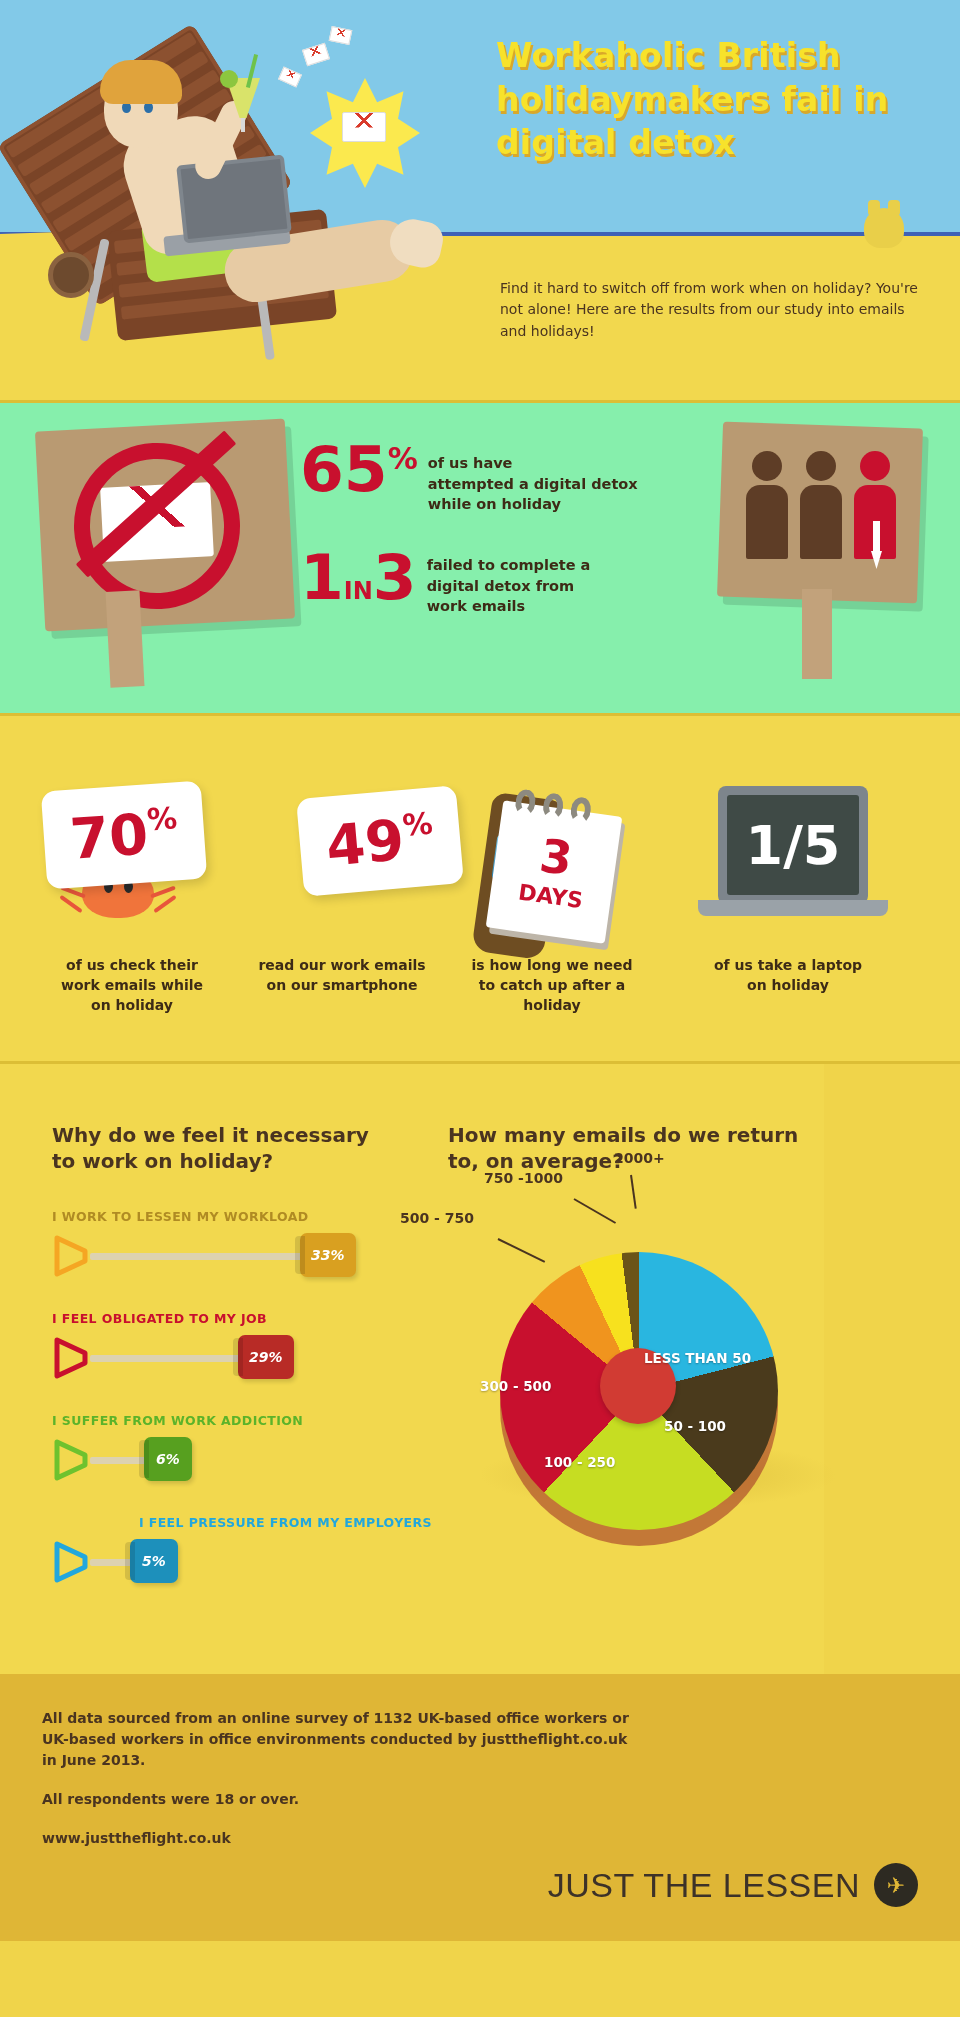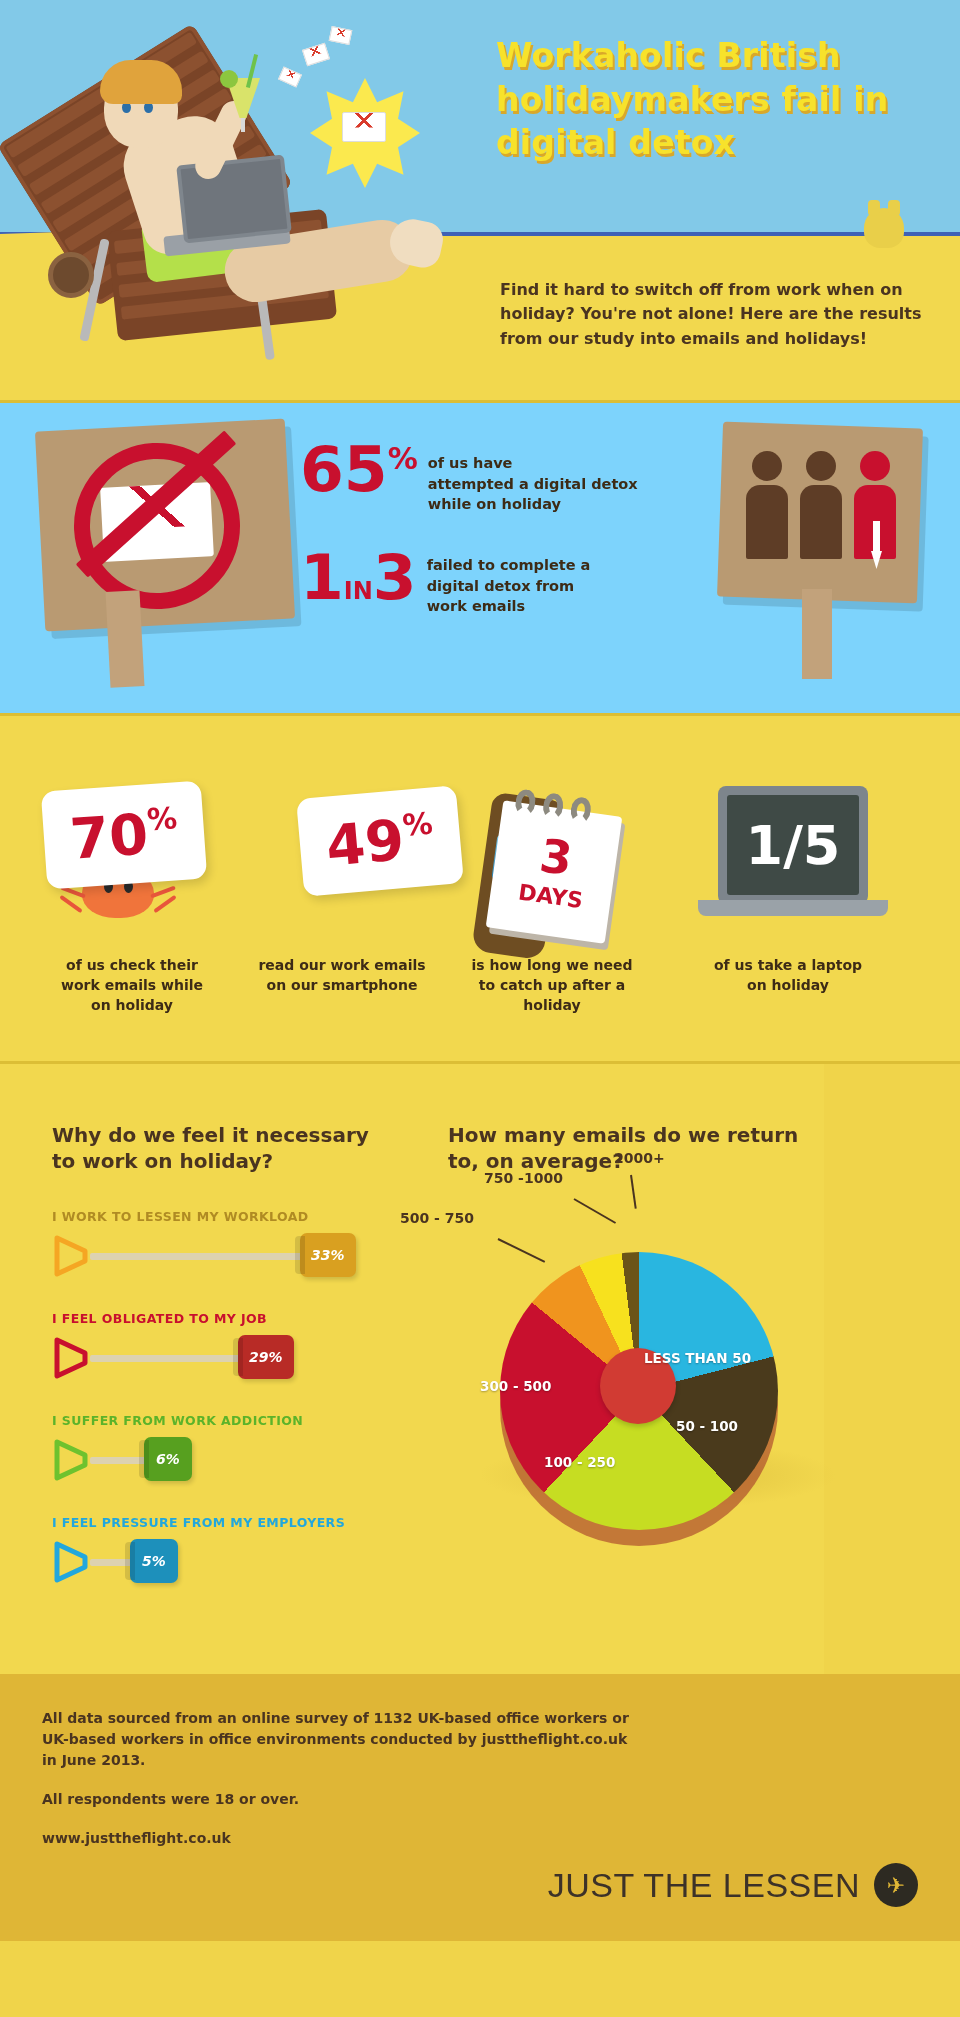--- a/index.html
+++ b/index.html
@@ -28,21 +28,21 @@
   .hero-title {
     position: absolute; left: 496px; top: 34px; width: 450px;
     font-family: "DejaVu Sans", sans-serif;
     font-size: 33px; font-weight: bold; line-height: 1.32;
     color: #f7e22b;
     text-shadow: 2px 3px 0 #d9a82a;
     letter-spacing: 0.2px;
   }
   .hero-intro {
     position: absolute; left: 500px; top: 278px; width: 432px;
-    font-size: 16px; font-weight: bold; line-height: 1.52; color: #4a3420;
+    font-size: 14px; font-weight: normal; line-height: 1.52; color: #4a3420;
   }
 
   
   .chair-wrap { position: absolute; left: 12px; top: 24px; width: 460px; height: 330px; }
   .chair-frame {
     position: absolute; left: 18px; top: 46px; width: 230px; height: 190px;
     background: #7a4427; border-radius: 8px; transform: rotate(-32deg);
     box-shadow: inset 0 0 0 4px #8d5130;
   }
   .chair-slats { position: absolute; inset: 6px; }
@@ -132,21 +132,21 @@
   .dog {
     position: absolute; right: 56px; top: 208px; width: 40px; height: 40px;
     background: #e9cf49; border-radius: 50% 50% 40% 40%;
   }
   .dog i { position: absolute; top:-8px; width:12px; height:16px; background:#e9cf49; border-radius:4px;}
 
   
   .divider { width: 960px; height: 3px; background: #dcbe35; }
 
   
-  .sec2 { position: relative; width: 960px; height: 310px; background: #7dd3fc; }
+  .sec2 { position: relative; width: 960px; height: 310px; background: #86efac; }
   .sign-left { position: absolute; left: 40px; top: 22px; width: 250px; height: 200px; }
   .sign-board {
     position: absolute; inset: 0; background: #b99a72; border-radius: 4px;
     transform: rotate(-3deg);
     box-shadow: 6px 8px 0 rgba(0,0,0,0.12);
   }
   .sign-post {
     position: absolute; left: 108px; top: 188px; width: 34px; height: 96px;
     background: #c2a27b; transform: rotate(-3deg);
   }
@@ -535,21 +535,21 @@
             <svg width="40" height="42" viewBox="0 0 40 42">
                 <path d="M5 3 L33 16 L33 26 L5 39 Z" fill="none" stroke="#6ec22e" stroke-width="5" stroke-linejoin="round"></path>
               </svg>
           </div>
           <div class="bar-line" style="width:58px;"></div>
           <div class="bar-badge" style="left:92px;background:#57a01f;">6%</div>
         </div>
       </div>
 
       <div class="bar-row">
-        <div class="bar-label" style="color:#22a7dd;">I FEEL PRESSURE FROM MY EMPLOYERS</div>
+        <div class="bar-label" style="color:#22a7dd;text-align:right;">I FEEL PRESSURE FROM MY EMPLOYERS</div>
         <div class="bar-track">
           <div class="flag">
             <svg width="40" height="42" viewBox="0 0 40 42">
                 <path d="M5 3 L33 16 L33 26 L5 39 Z" fill="none" stroke="#22a7dd" stroke-width="5" stroke-linejoin="round"></path>
               </svg>
           </div>
           <div class="bar-line" style="width:44px;"></div>
           <div class="bar-badge" style="left:78px;background:#1d90bb;">5%</div>
         </div>
       </div>
@@ -564,21 +564,21 @@
              #29b6e0 0deg 75.6deg,
              #4a3a1c 75.6deg 136.8deg,
              #c6dd22 136.8deg 223.2deg,
              #c8102e 223.2deg 309.6deg,
              #f0941e 309.6deg 334.8deg,
              #f7e11e 334.8deg 352.8deg,
              #6b5418 352.8deg 360deg);"></div>
       <div class="pie-hub"></div>
 
       <div class="slice-label" style="left:196px;top:118px;">LESS THAN 50</div>
-      <div class="slice-label" style="left:228px;top:186px;">50 - 100</div>
+      <div class="slice-label" style="left:216px;top:186px;">50 - 100</div>
       <div class="slice-label" style="left:96px;top:222px;">100 - 250</div>
       <div class="slice-label" style="left:32px;top:146px;">300 - 500</div>
 
       <div class="out-label" style="left:-48px;top:-22px;">500 - 750</div>
       <div class="leader" style="left:50px;top:6px;width:52px;transform:rotate(26deg);"></div>
 
       <div class="out-label" style="left:36px;top:-62px;">750 -1000</div>
       <div class="leader" style="left:126px;top:-34px;width:48px;transform:rotate(30deg);"></div>
 
       <div class="out-label" style="left:166px;top:-82px;">2000+</div>

